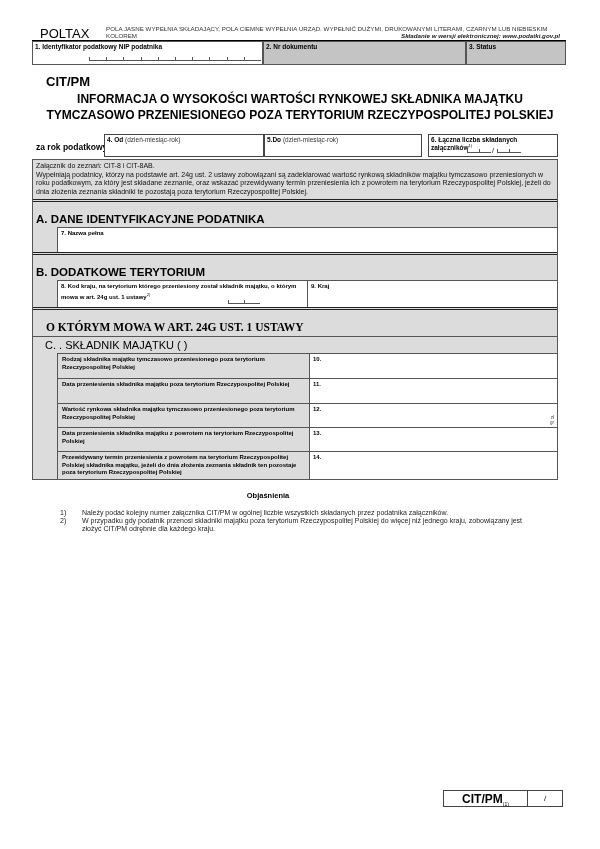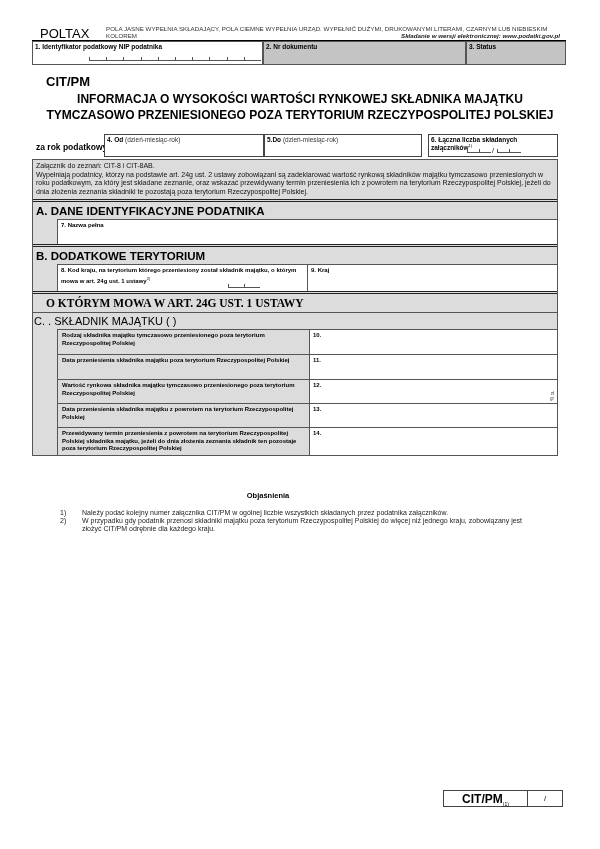--- a/index.html
+++ b/index.html
@@ -28,22 +28,22 @@
   .ybox { top: 134px; height: 23px; border: 1px solid #444; background: #fff; font-size: 6.5px; padding: 1px 2px; }
   .ybox b { font-weight: bold; }
   .ybox .hint { color: #333; font-weight: normal; }
   .ticks-small { position: absolute; bottom: 3px; height: 4px; border-bottom: 1px solid #555;
     background: repeating-linear-gradient(to right, #555 0 1px, transparent 1px 12px); }
 
   
   .form { left: 32px; top: 159px; width: 526px; border: 1px solid #555; background: #dcdcdc; }
   .intro { font-size: 7px; line-height: 8.6px; padding: 2px 3px 3px; color: #111; }
   .dbl { border-top: 3px double #222; }
-  .sechead { font-size: 11.5px; font-weight: bold; padding: 3px 3px 2px; }
-  .subhead { font-size: 11px; padding: 2px 1px; border-top: 1px solid #555; }
+  .sechead { font-size: 11.5px; font-weight: bold; padding: 3px 3px 2px; margin-top: 8px; }
+  .subhead { font-size: 11px; padding: 2px 12px; border-top: 1px solid #555; }
   .indent { margin-left: 24px; background: #fff; border-left: 1px solid #555; border-top: 1px solid #555; }
   .fieldlbl { font-size: 6px; font-weight: bold; padding: 2px 3px; }
   .row { display: flex; }
   .cell { position: relative; border-right: 1px solid #555; }
   .cell:last-child { border-right: none; }
 
   .crow { display: flex; border-bottom: 1px solid #555; }
   .crow:last-child { border-bottom: none; }
   .clabel { width: 252px; background: #dcdcdc; border-right: 1px solid #555; font-size: 6px; font-weight: bold; padding: 2px 4px; line-height: 7.5px; }
   .cval { flex: 1; background: #fff; font-size: 6px; font-weight: bold; padding: 2px 3px; position: relative; }

